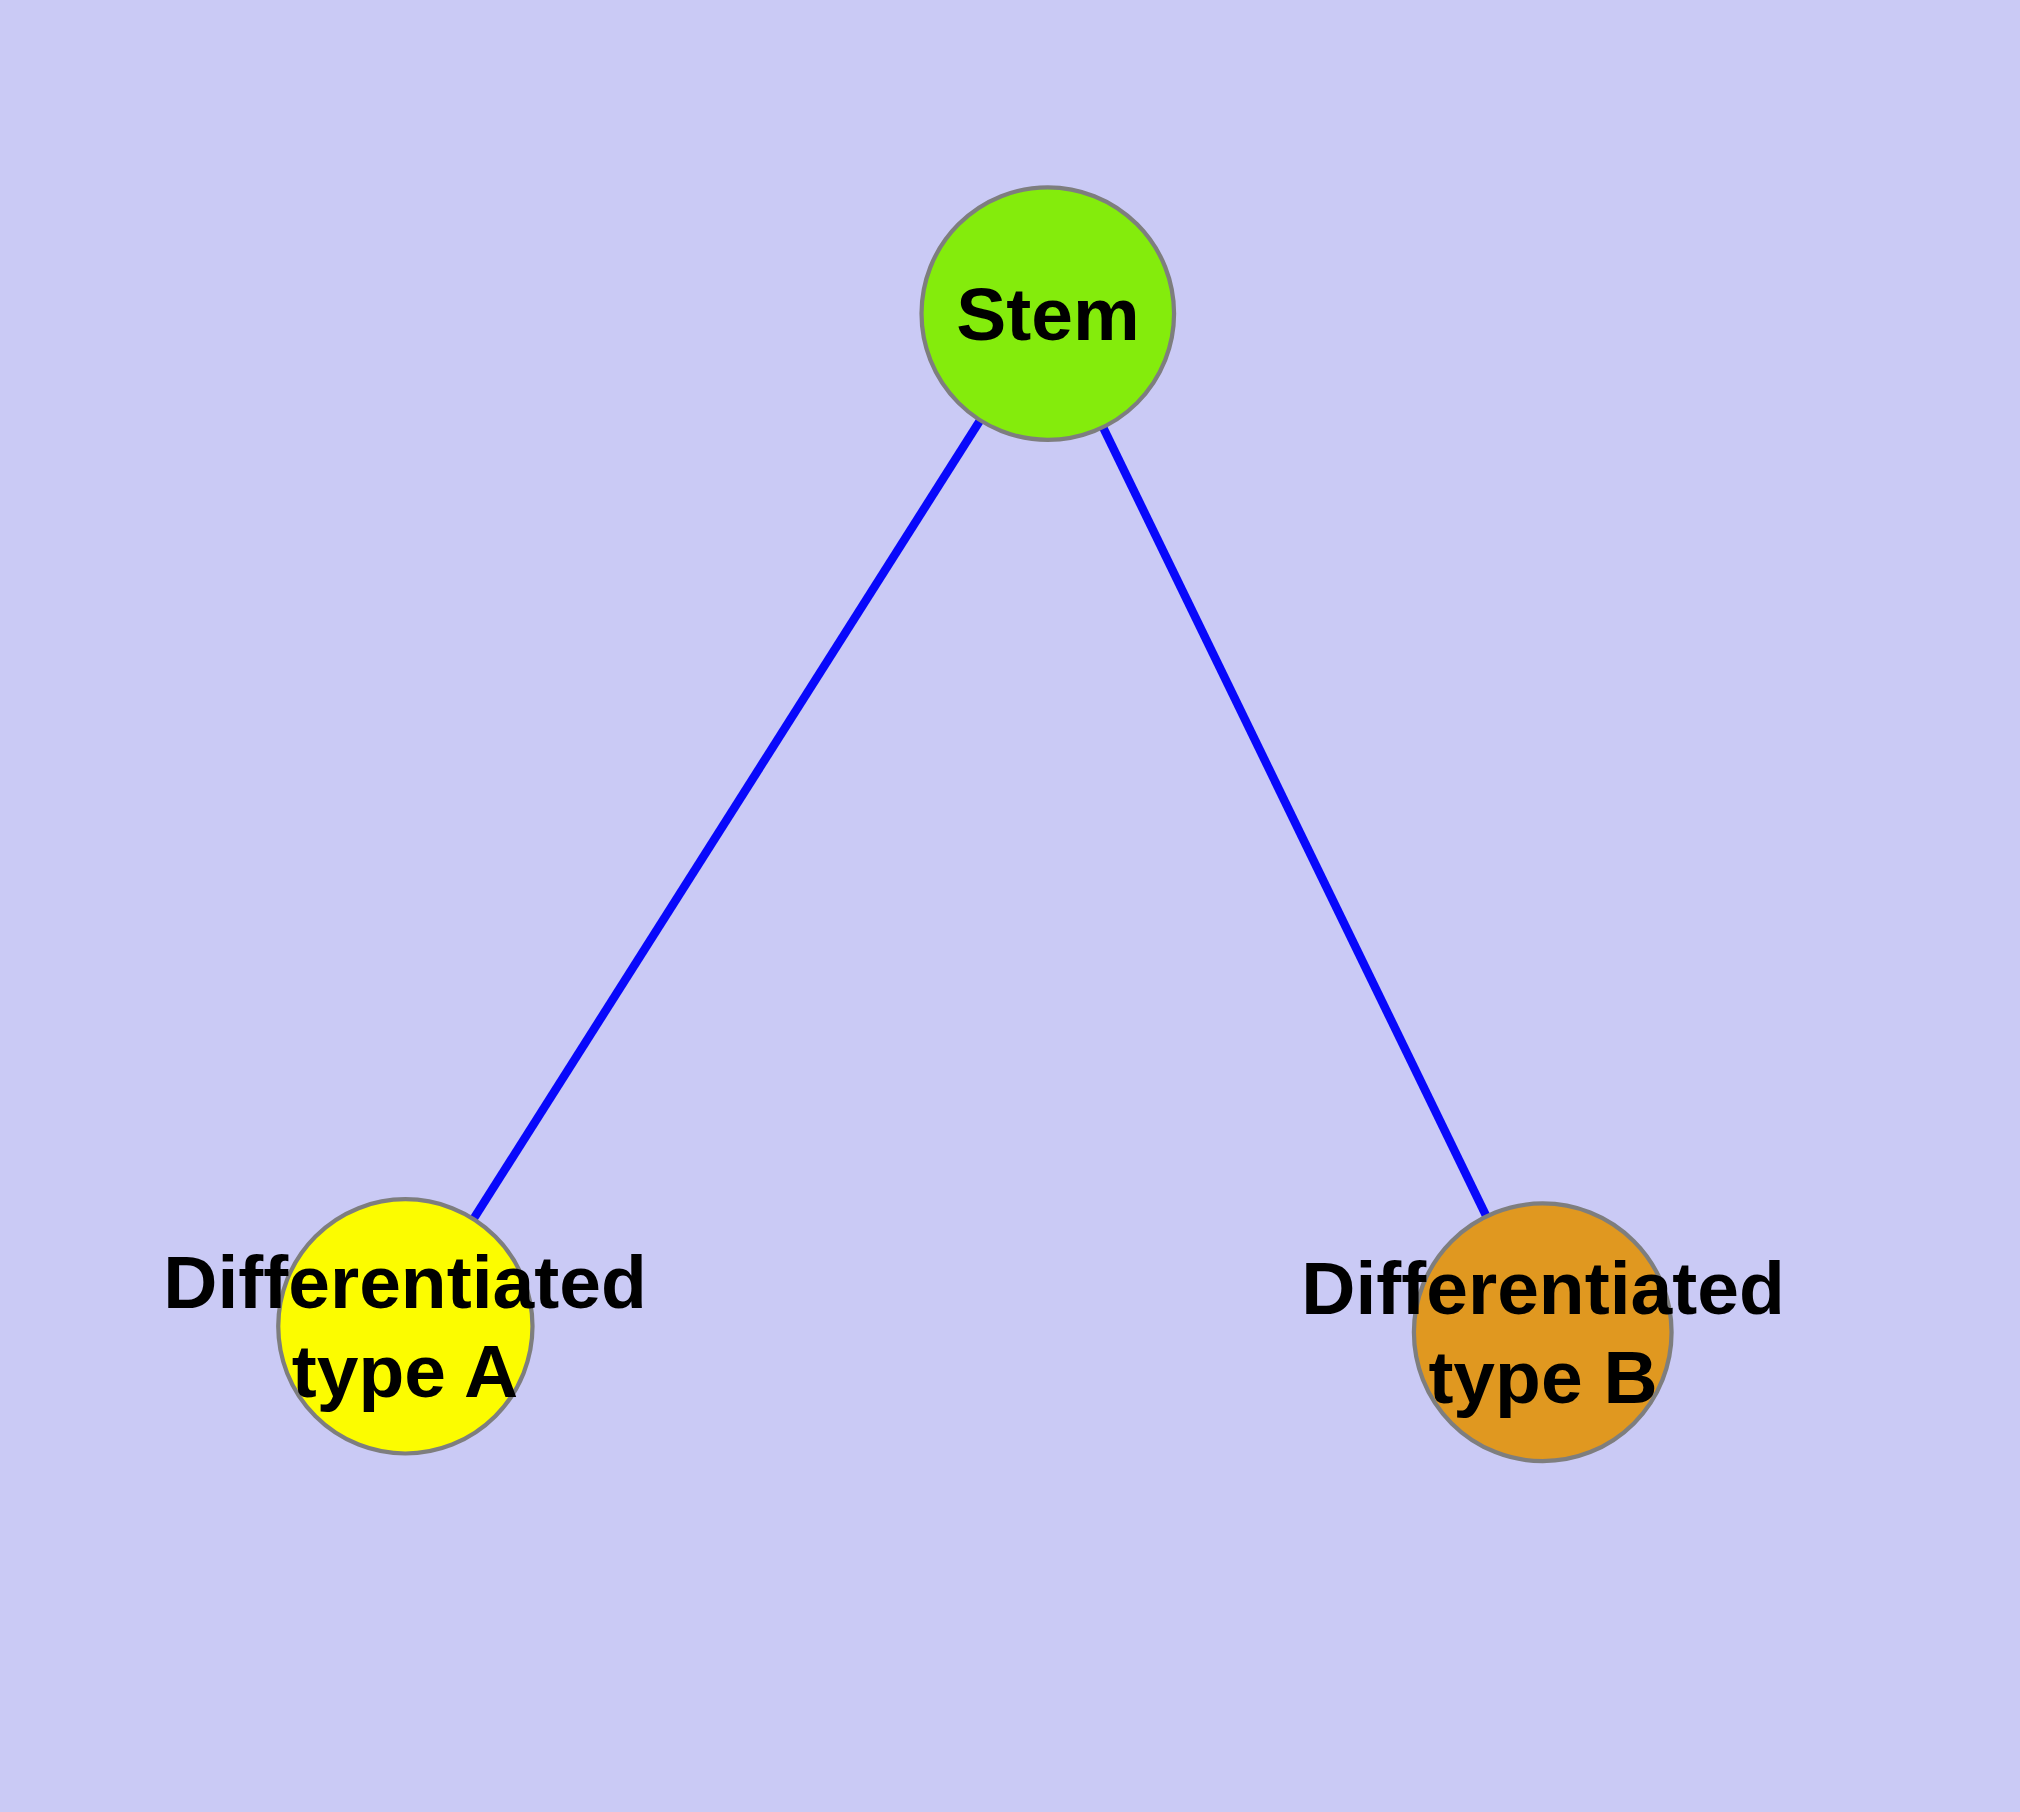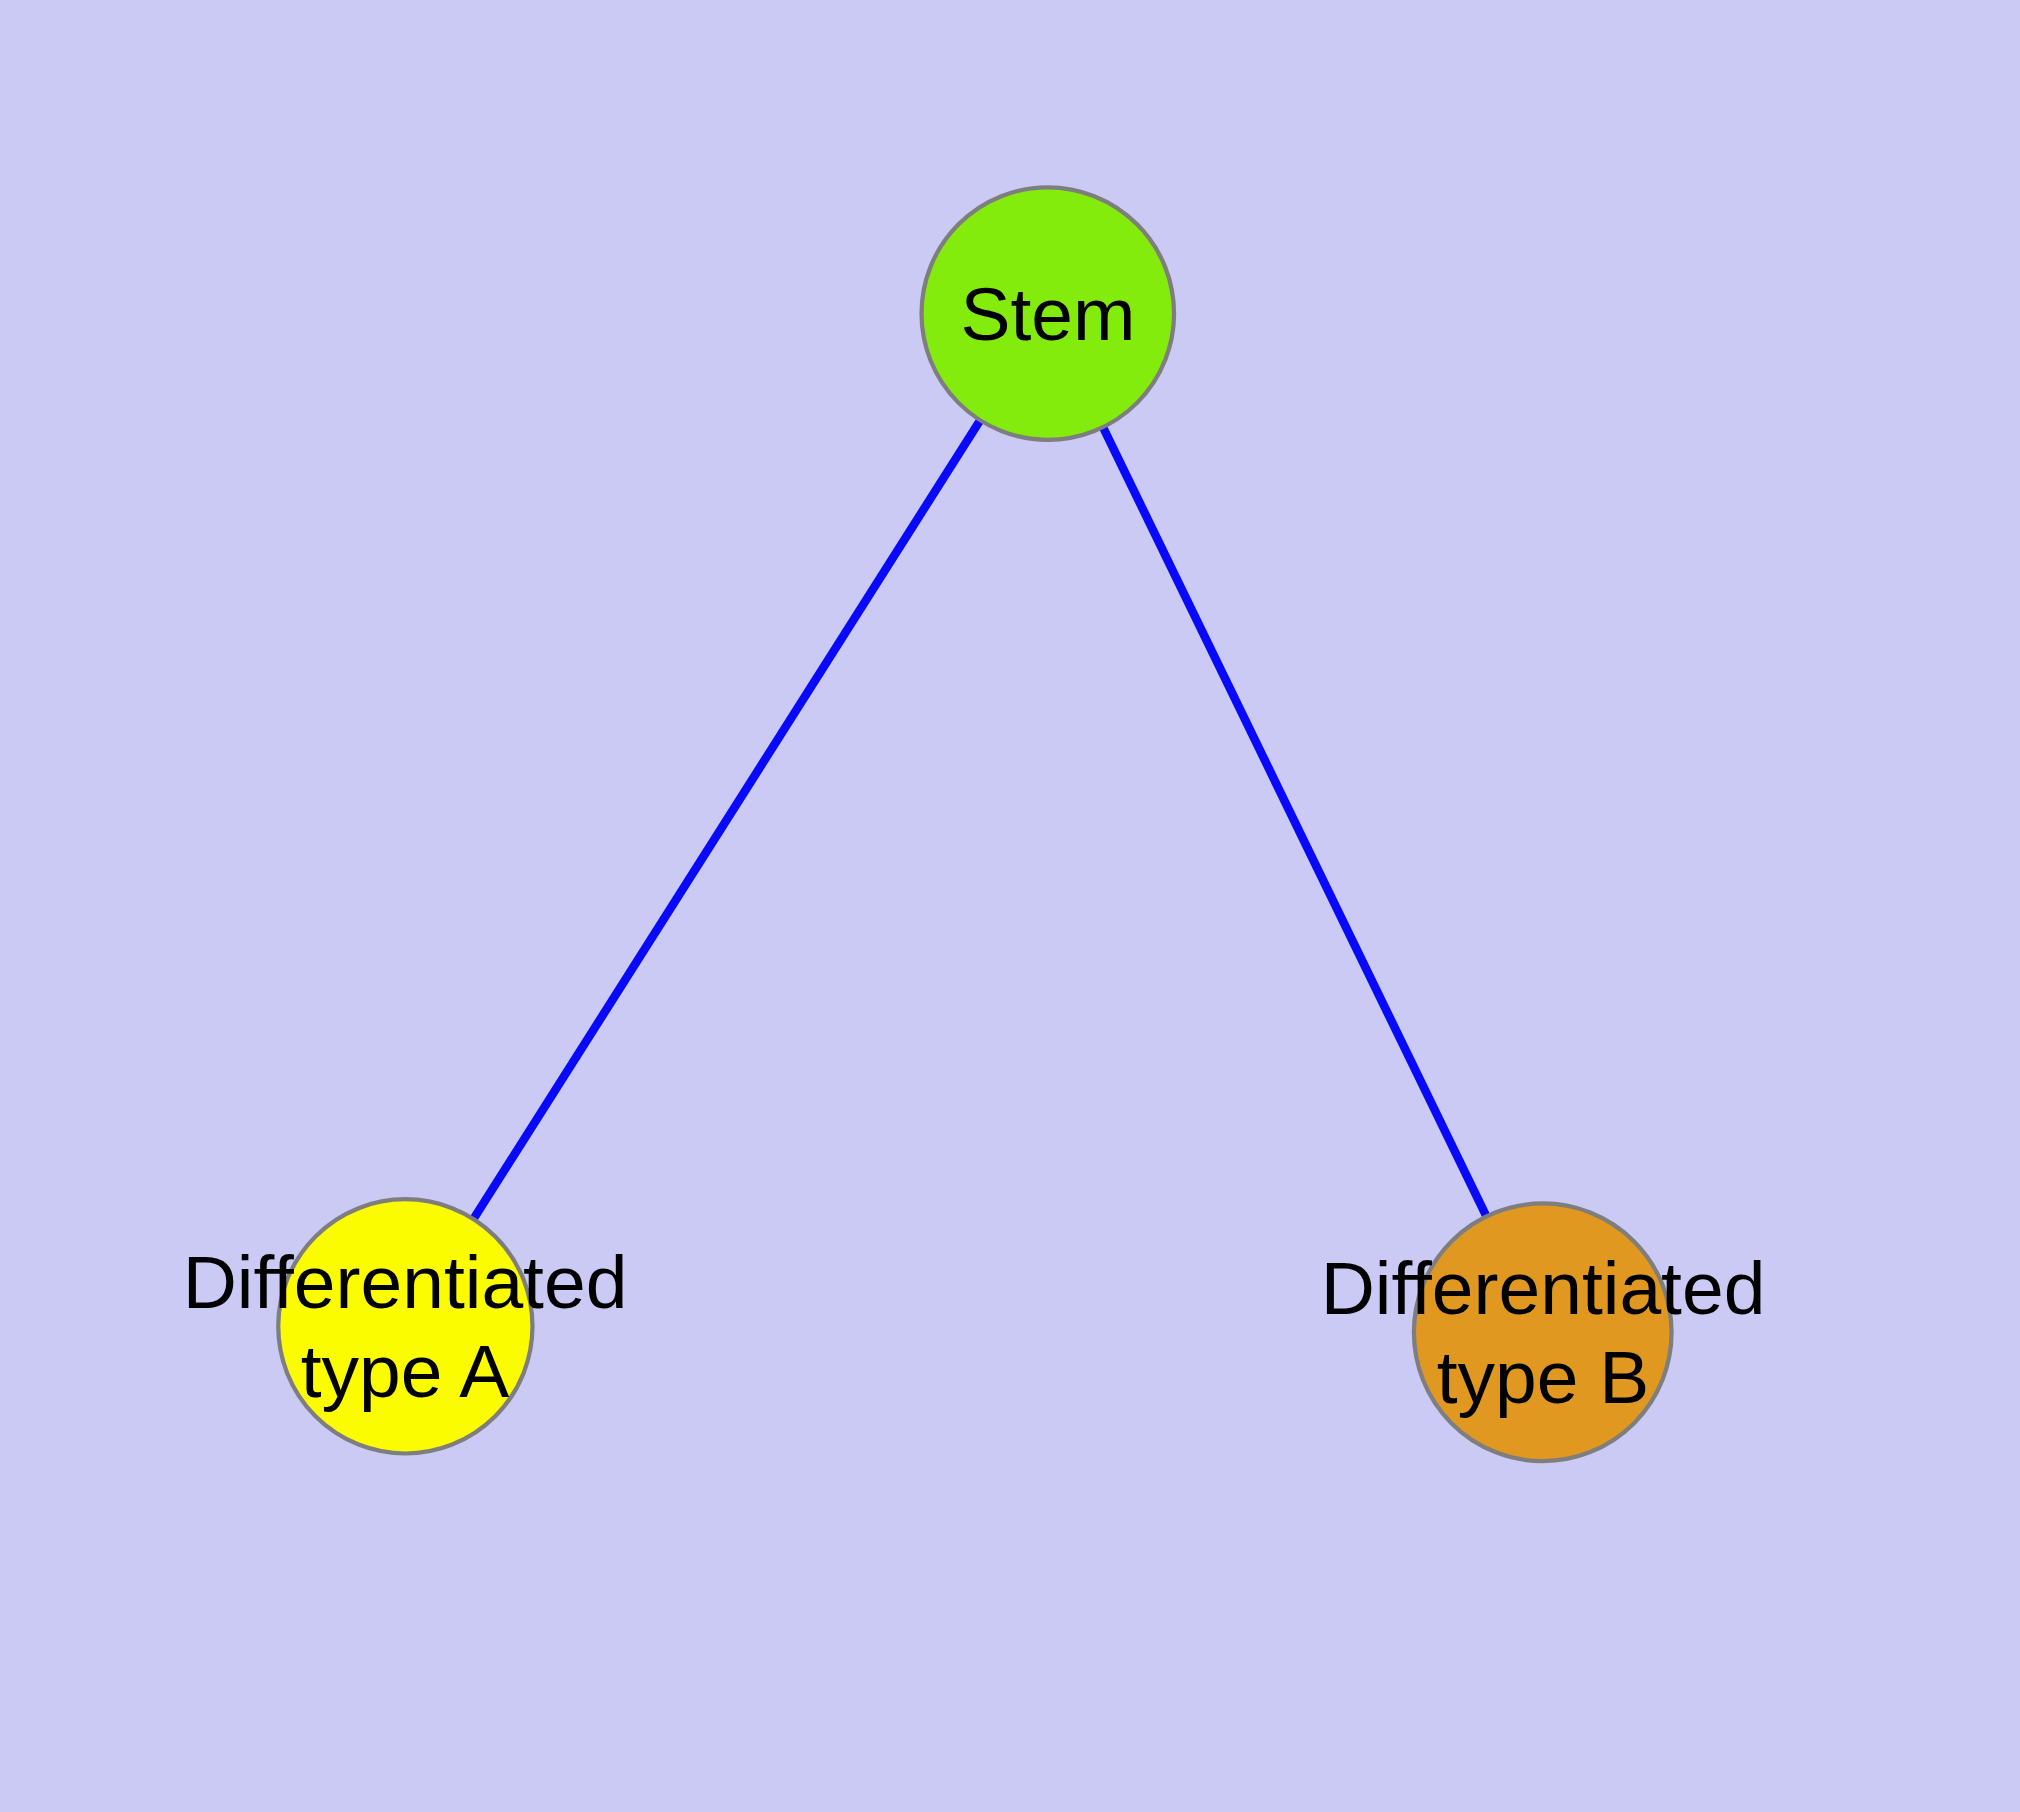--- a/index.html
+++ b/index.html
@@ -24,21 +24,21 @@
   .edge {
     stroke-width: 10;
     stroke-linecap: butt;
   }
   .node {
     stroke-width: 5;
   }
   .node-label {
     position: absolute;
     transform: translate(-50%, -50%);
-    font-weight: normal;
+    font-weight: bold;
     font-size: 75px;
     line-height: 1.18;
     color: #000000;
     text-align: center;
     white-space: pre-line;
     width: 932px;
     pointer-events: none;
   }
 </style>
 </head>

